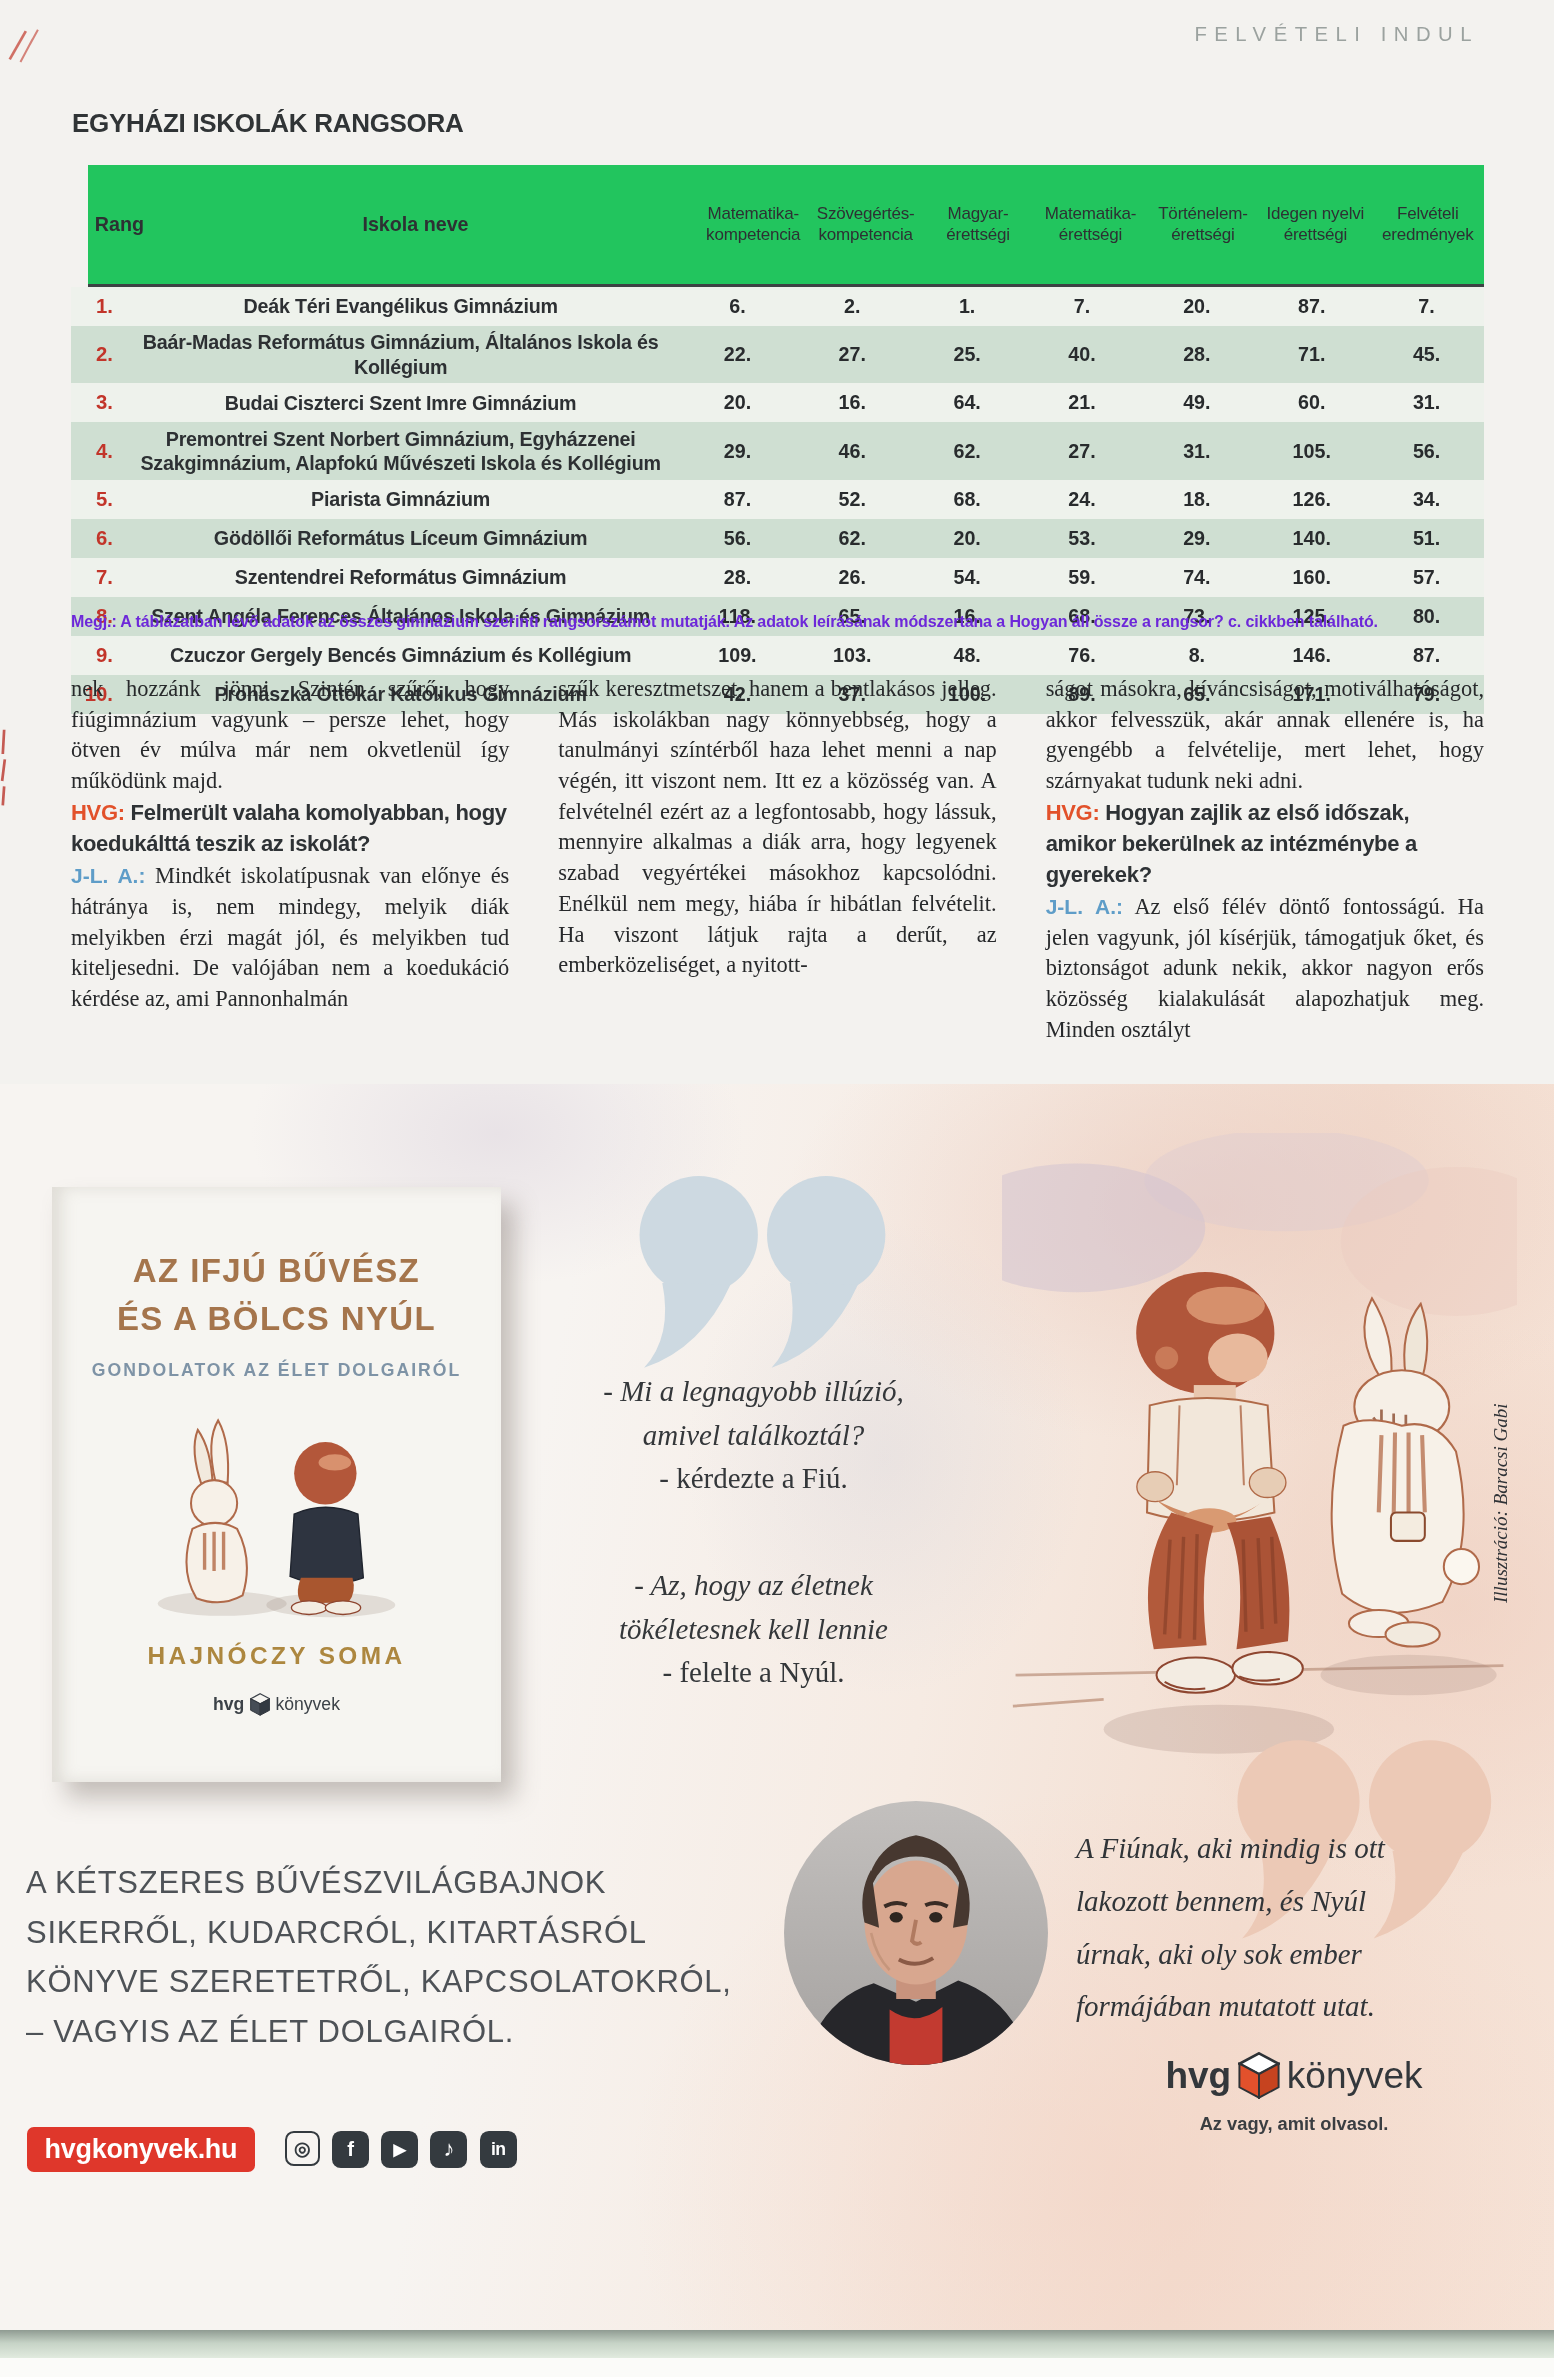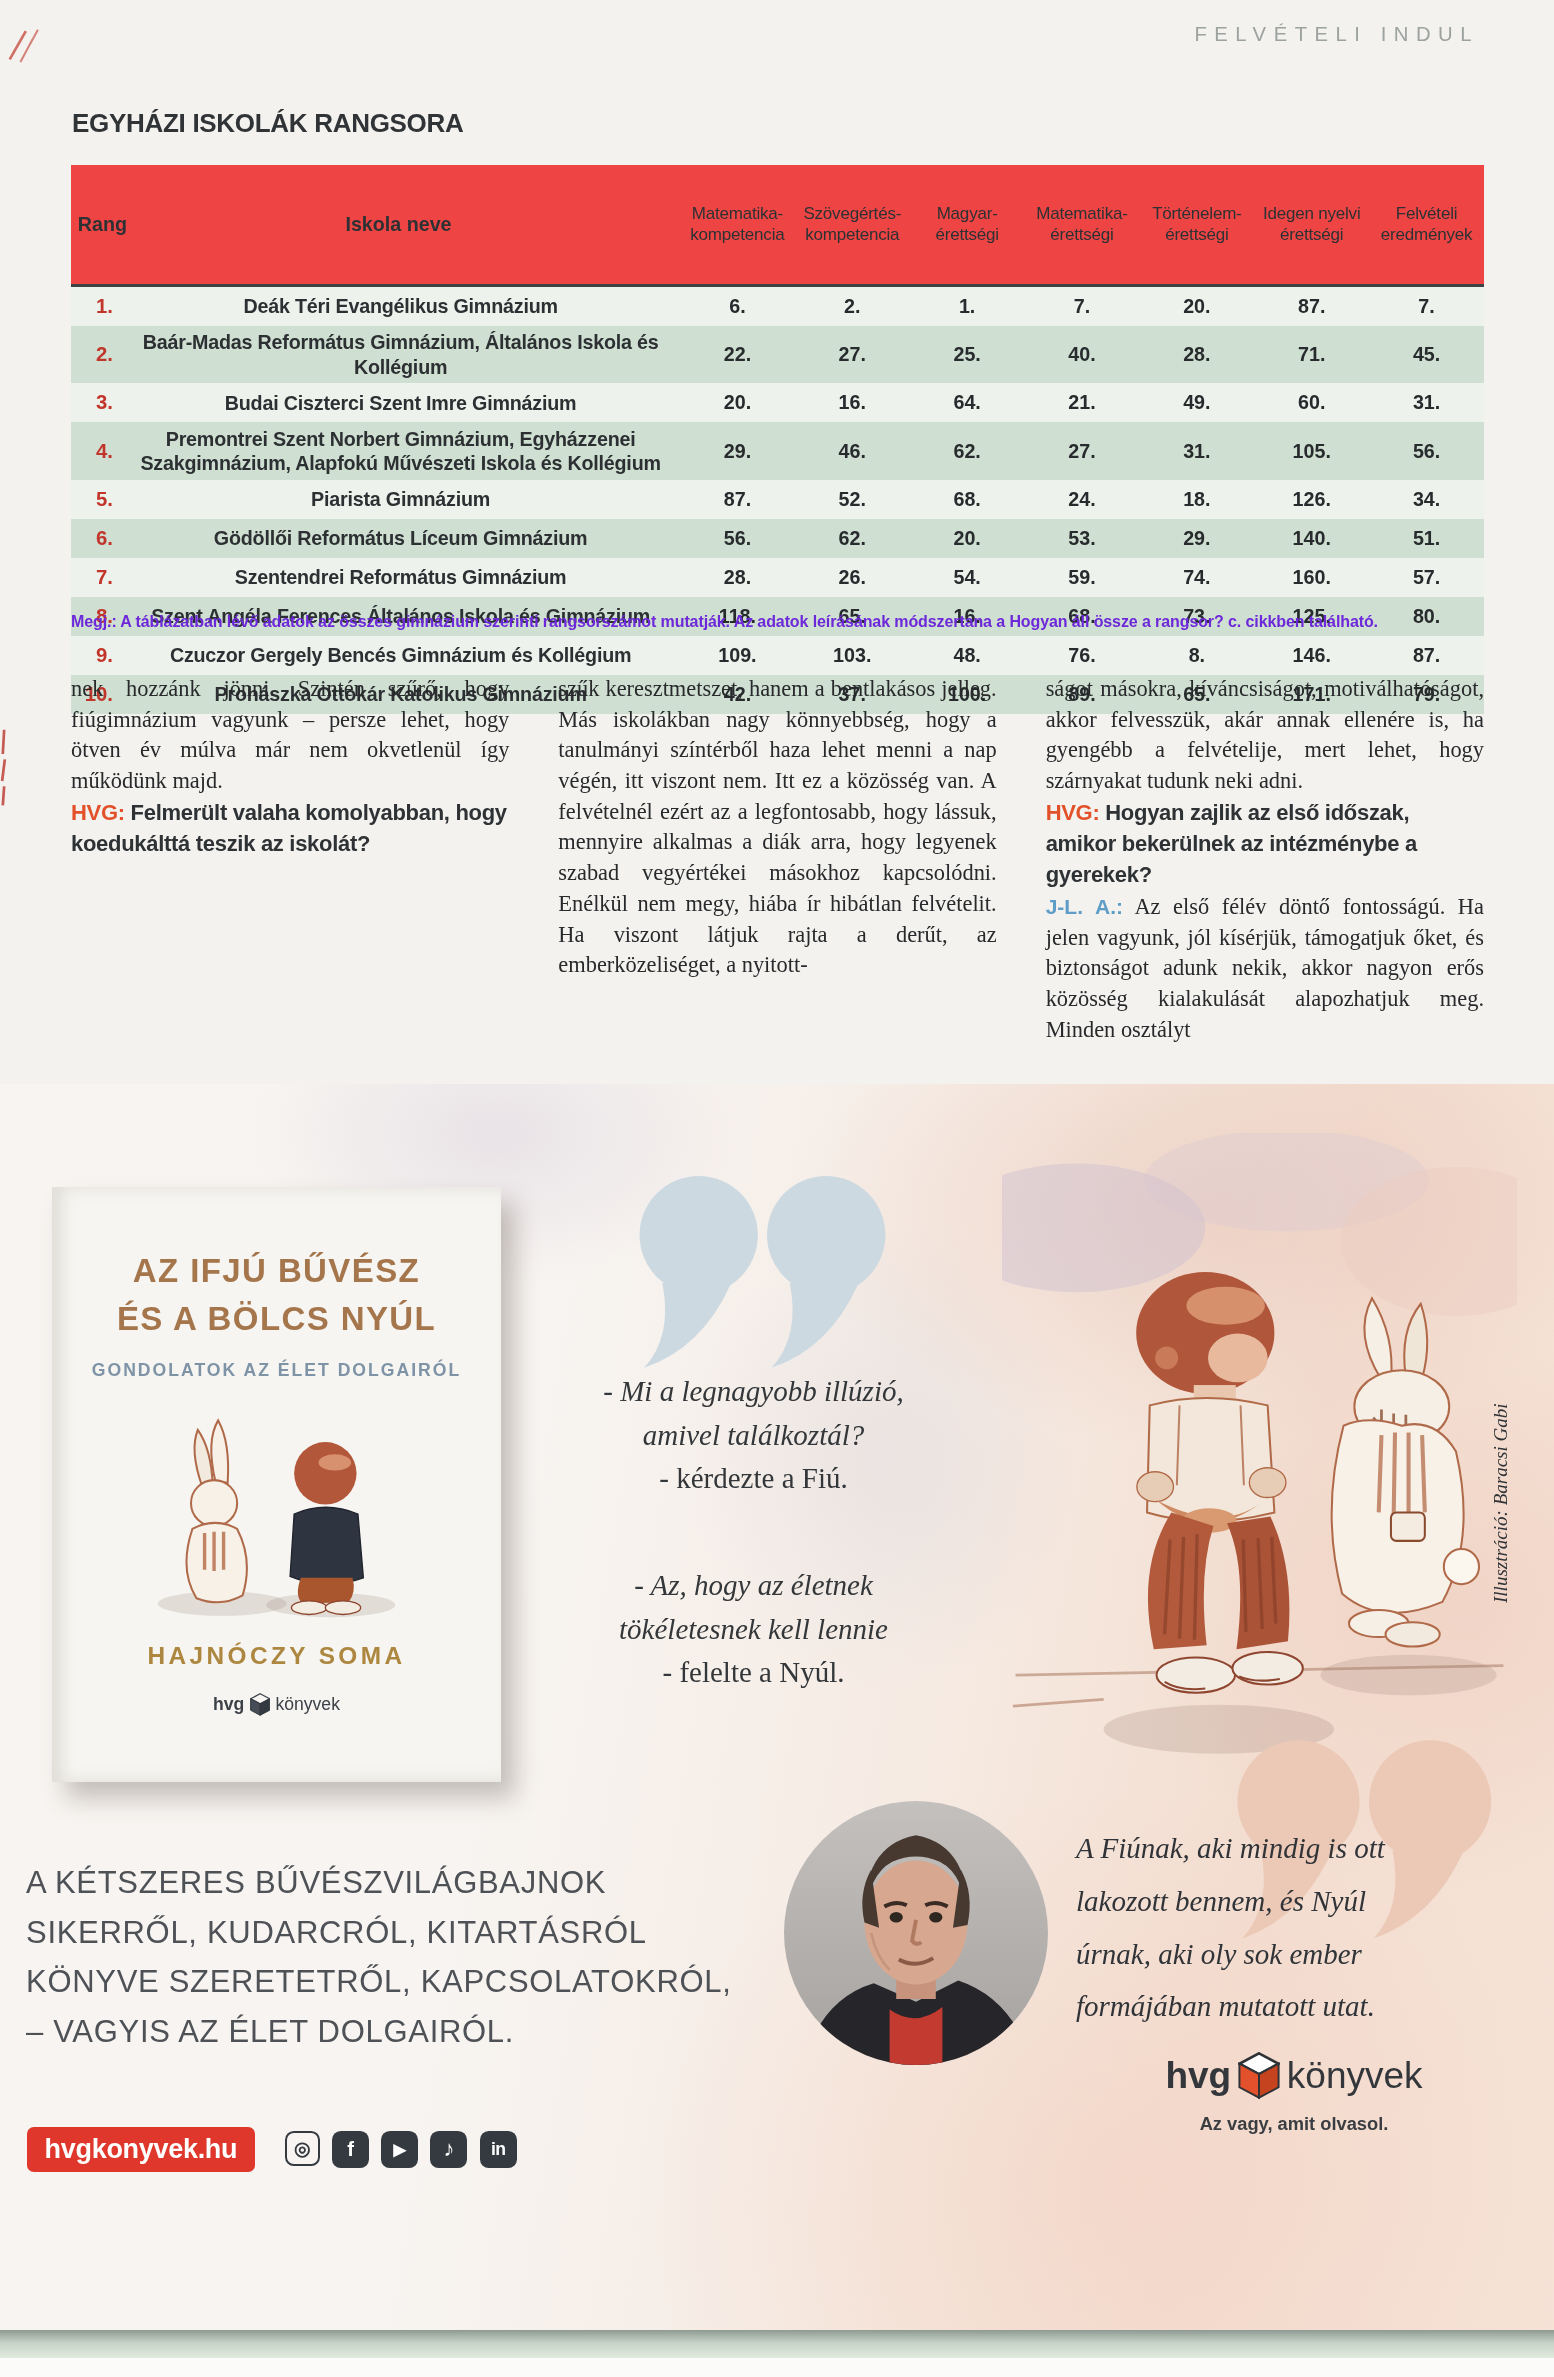--- a/index.html
+++ b/index.html
@@ -12,22 +12,22 @@
               color:#9ba29f;}
 
   
   .corner-marks{top:4.1px;left:2.7px;}
   .margin-mark{top:727px;left:0px;}
 
   
   .tbl-title{top:108px;left:72px;font-size:26px;font-weight:bold;color:#303436;letter-spacing:-0.3px;}
   .tbl{top:165px;left:71px;width:1413px;}
   .t-head{display:grid;grid-template-columns:46px 563px repeat(7,1fr);
-          background:#ef4444;height:119px;align-items:center;
-          border-bottom:3.4px solid #3d4244;}
+          background:#22c55e;height:119px;align-items:center;
+          border-bottom:3.4px solid #3d4244;margin-left:17px;}
   .h-rank{font-size:19.7px;font-weight:bold;color:#2d3133;padding-left:6.8px;}
   .h-school{font-size:19.7px;font-weight:bold;color:#2d3133;text-align:center;}
   .m-head{font-size:17px;font-weight:normal;color:#2d3133;text-align:center;
           white-space:pre-line;line-height:1.18;letter-spacing:-0.2px;}
   .t-row{display:grid;grid-template-columns:46px 563px repeat(7,1fr);min-height:39px;
          align-items:center;}
   .t-row.light{background:#eef2ec;}
   .t-row.green{background:#cfdfd2;}
   .cell-rank{font-size:20.3px;font-weight:bold;color:#c2352a;text-align:right;padding-right:4.1px;}
   .cell-school{font-size:19.7px;font-weight:600;color:#2d3033;padding:4.1px 6.8px 4.1px 11px;
@@ -260,20 +260,21 @@
           <div class="cell-val">79.</div>
         </div>
       </div>
   </div>
   <div class="abs tbl-note">Megj.: A táblázatban lévő adatok az összes gimnázium szerinti rangsorszámot mutatják. Az adatok leírásának módszertana a Hogyan áll össze a rangsor? c. cikkben található.</div>
 
   <div class="abs article" id="article">
       <div class="art-col">
         <p class="art-body">nek hozzánk jönni. Szintén szűrő, hogy fiúgimnázium vagyunk – persze lehet, hogy ötven év múlva már nem okvetlenül így működünk majd.</p>
         <p class="art-q"><span class="q-pre">HVG:</span> Felmerült valaha komolyabban, hogy koedukálttá teszik az iskolát?</p>
+        <p class="art-a"><span class="a-pre">J-L. A.:</span> Mindkét iskolatípusnak van előnye és hátránya is, nem mindegy, melyik diák melyikben érzi magát jól, és melyikben tud kiteljesedni. De valójában nem a koedukáció kérdése az, ami Pannonhalmán</p>
       </div>
       <div class="art-col">
         <p class="art-body">szűk keresztmetszet, hanem a bentlakásos jelleg. Más iskolákban nagy könnyebbség, hogy a tanulmányi színtérből haza lehet menni a nap végén, itt viszont nem. Itt ez a közösség van. A felvételnél ezért az a legfontosabb, hogy lássuk, mennyire alkalmas a diák arra, hogy legyenek szabad vegyértékei másokhoz kapcsolódni. Enélkül nem megy, hiába ír hibátlan felvételit. Ha viszont látjuk rajta a derűt, az emberközeliséget, a nyitott-</p>
       </div>
       <div class="art-col">
         <p class="art-body">ságot másokra, kíváncsiságot, motiválhatóságot, akkor felvesszük, akár annak ellenére is, ha gyengébb a felvételije, mert lehet, hogy szárnyakat tudunk neki adni.</p>
         <p class="art-q"><span class="q-pre">HVG:</span> Hogyan zajlik az első időszak, amikor bekerülnek az intézménybe a gyerekek?</p>
         <p class="art-a"><span class="a-pre">J-L. A.:</span> Az első félév döntő fontosságú. Ha jelen vagyunk, jól kísérjük, támogatjuk őket, és biztonságot adunk nekik, akkor nagyon erős közösség kialakulását alapozhatjuk meg. Minden osztályt</p>
       </div>
     </div>

